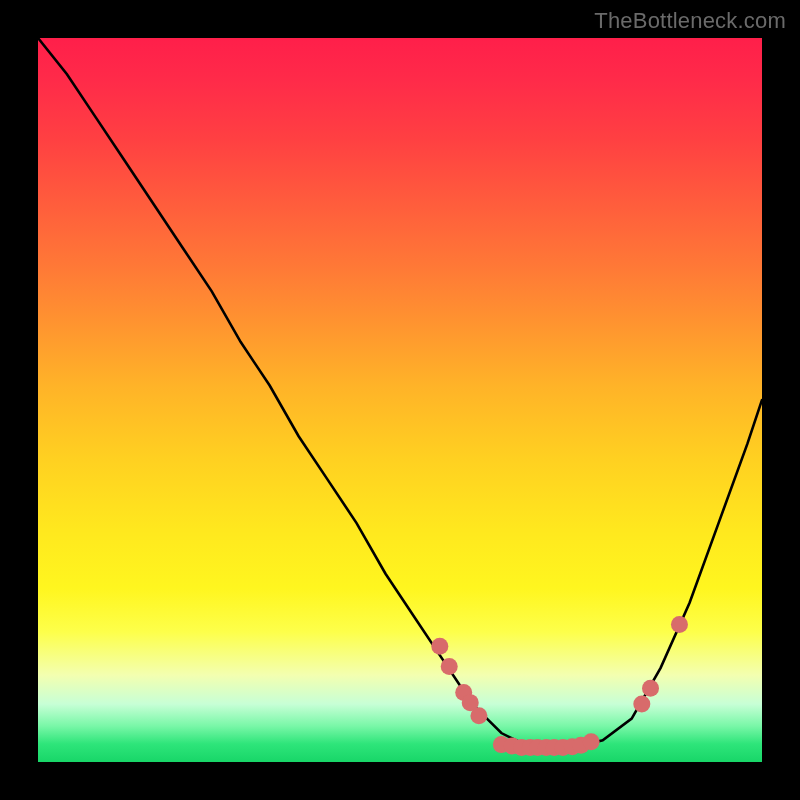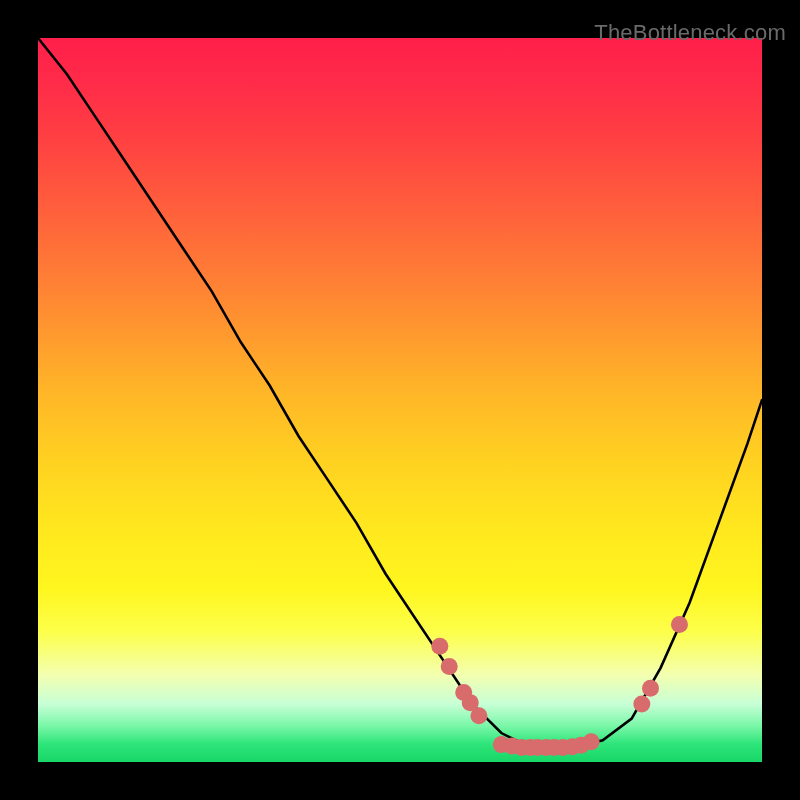--- a/index.html
+++ b/index.html
@@ -45,21 +45,21 @@
       #fdff4a 82%,
       #f3ffb0 88%,
       #c7ffd6 92%,
       #7af7a8 95%,
       #2ee57a 97.5%,
       #18d668 100%
     );
   }
   .watermark {
     position: absolute;
-    top: 20px;
+    top: 8px;
     right: 14px;
     color: #6a6a6a;
     font-size: 22px;
     letter-spacing: 0.2px;
     user-select: none;
   }
   svg.curve {
     position: absolute;
     inset: 0;
   }

